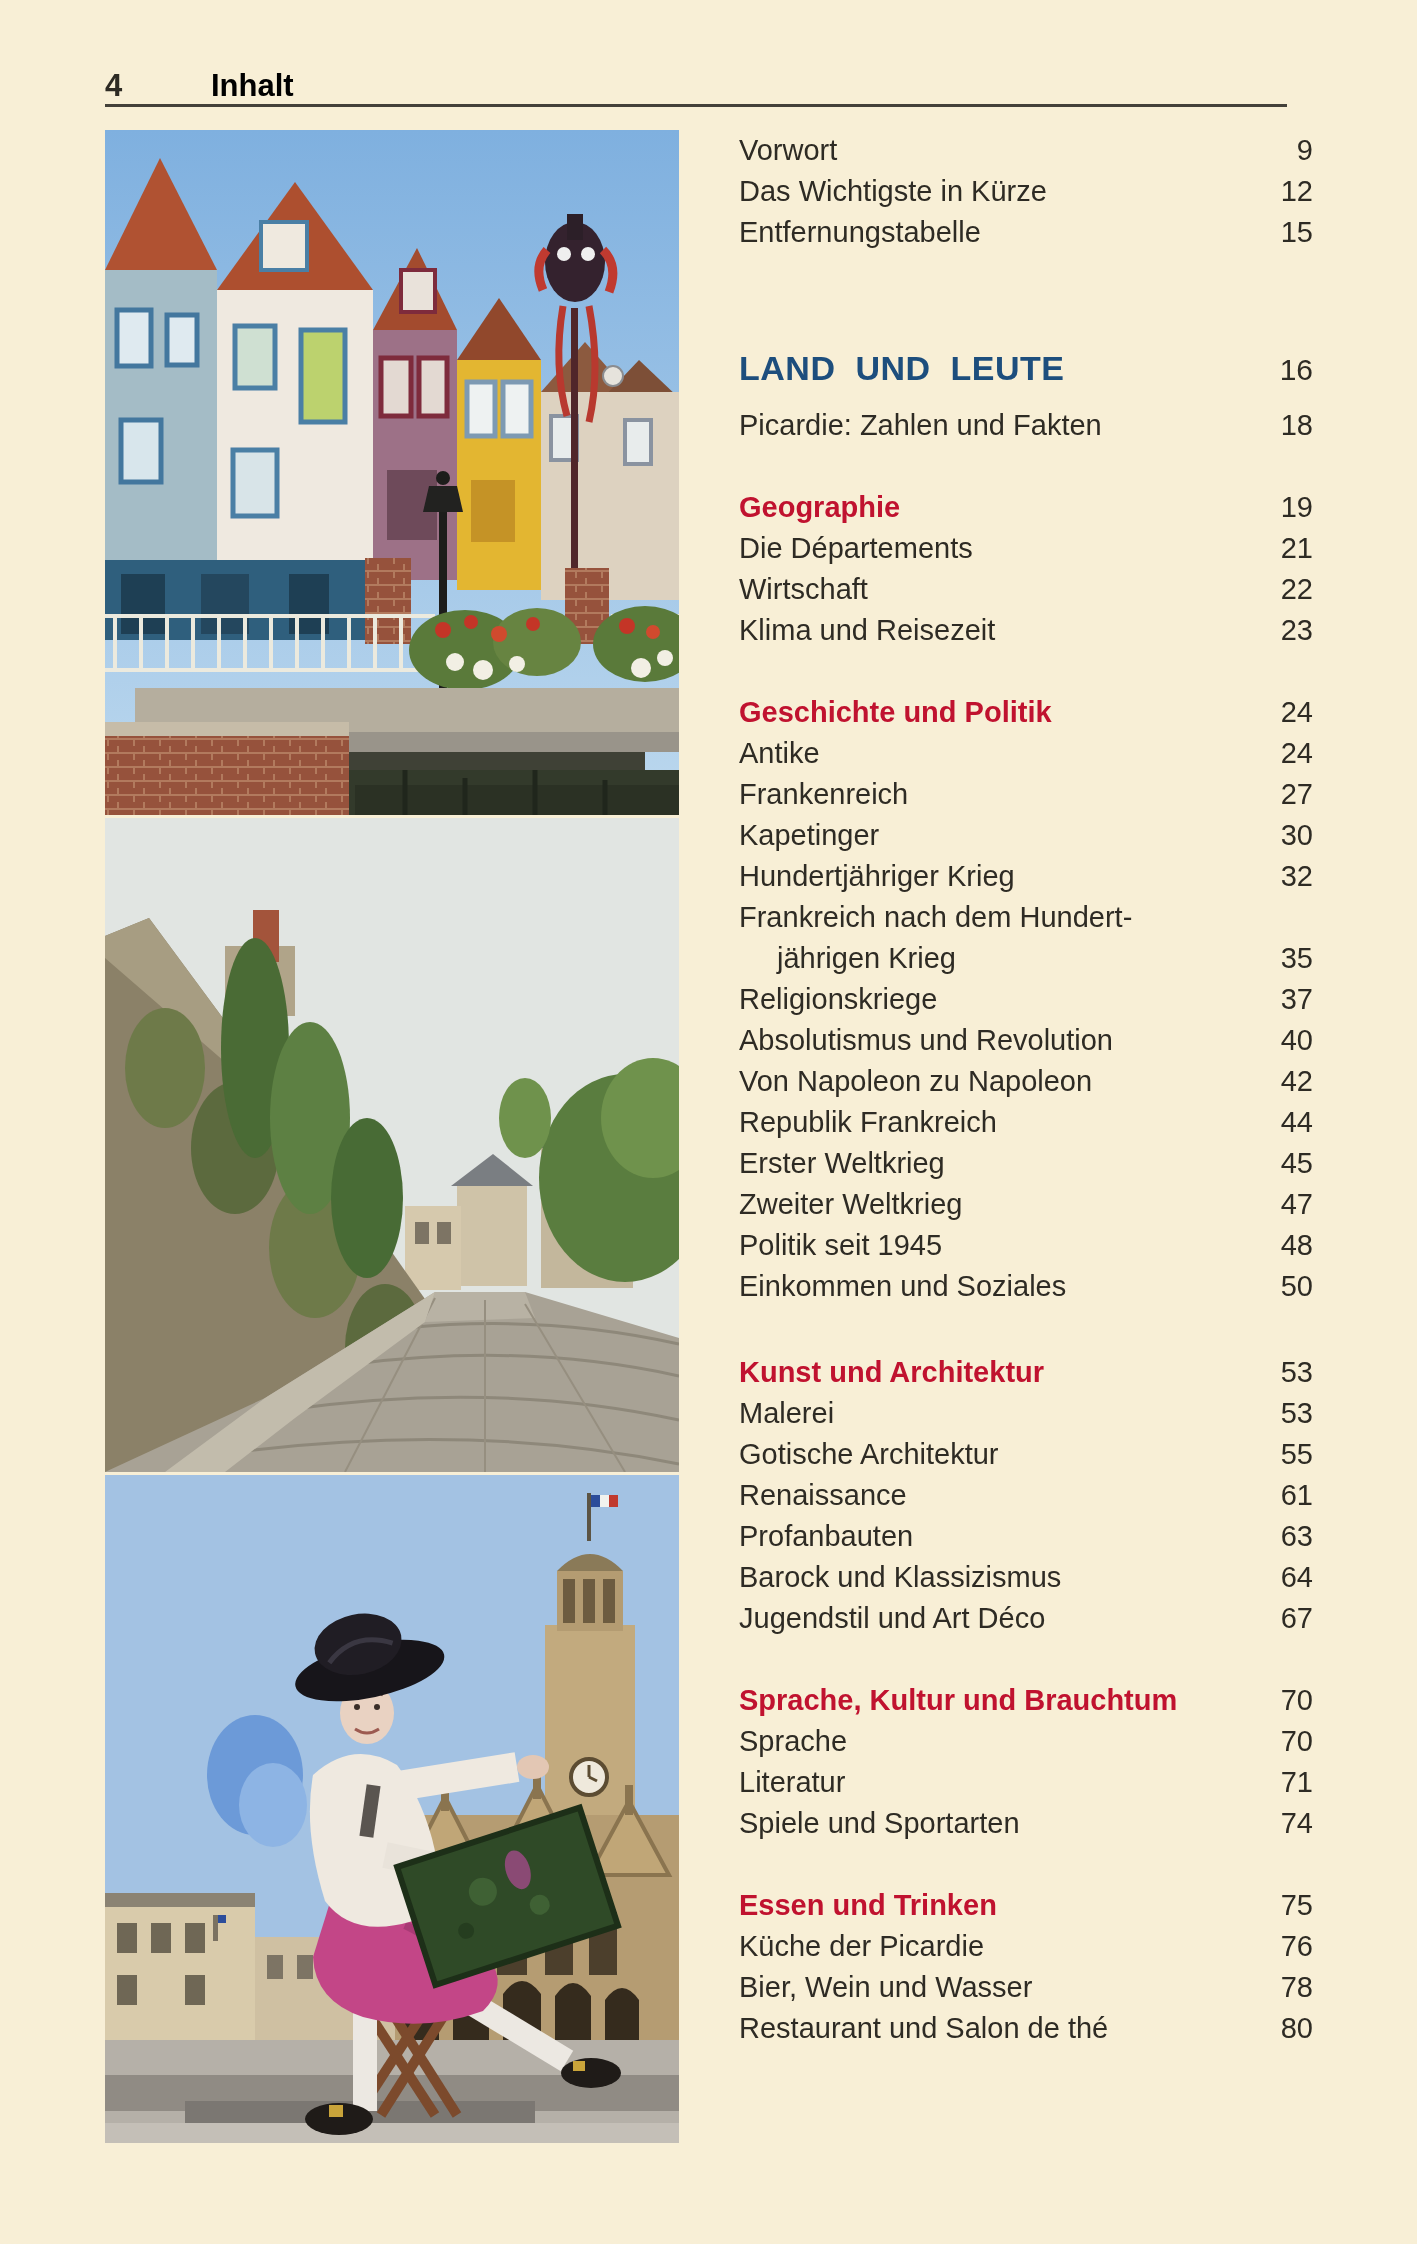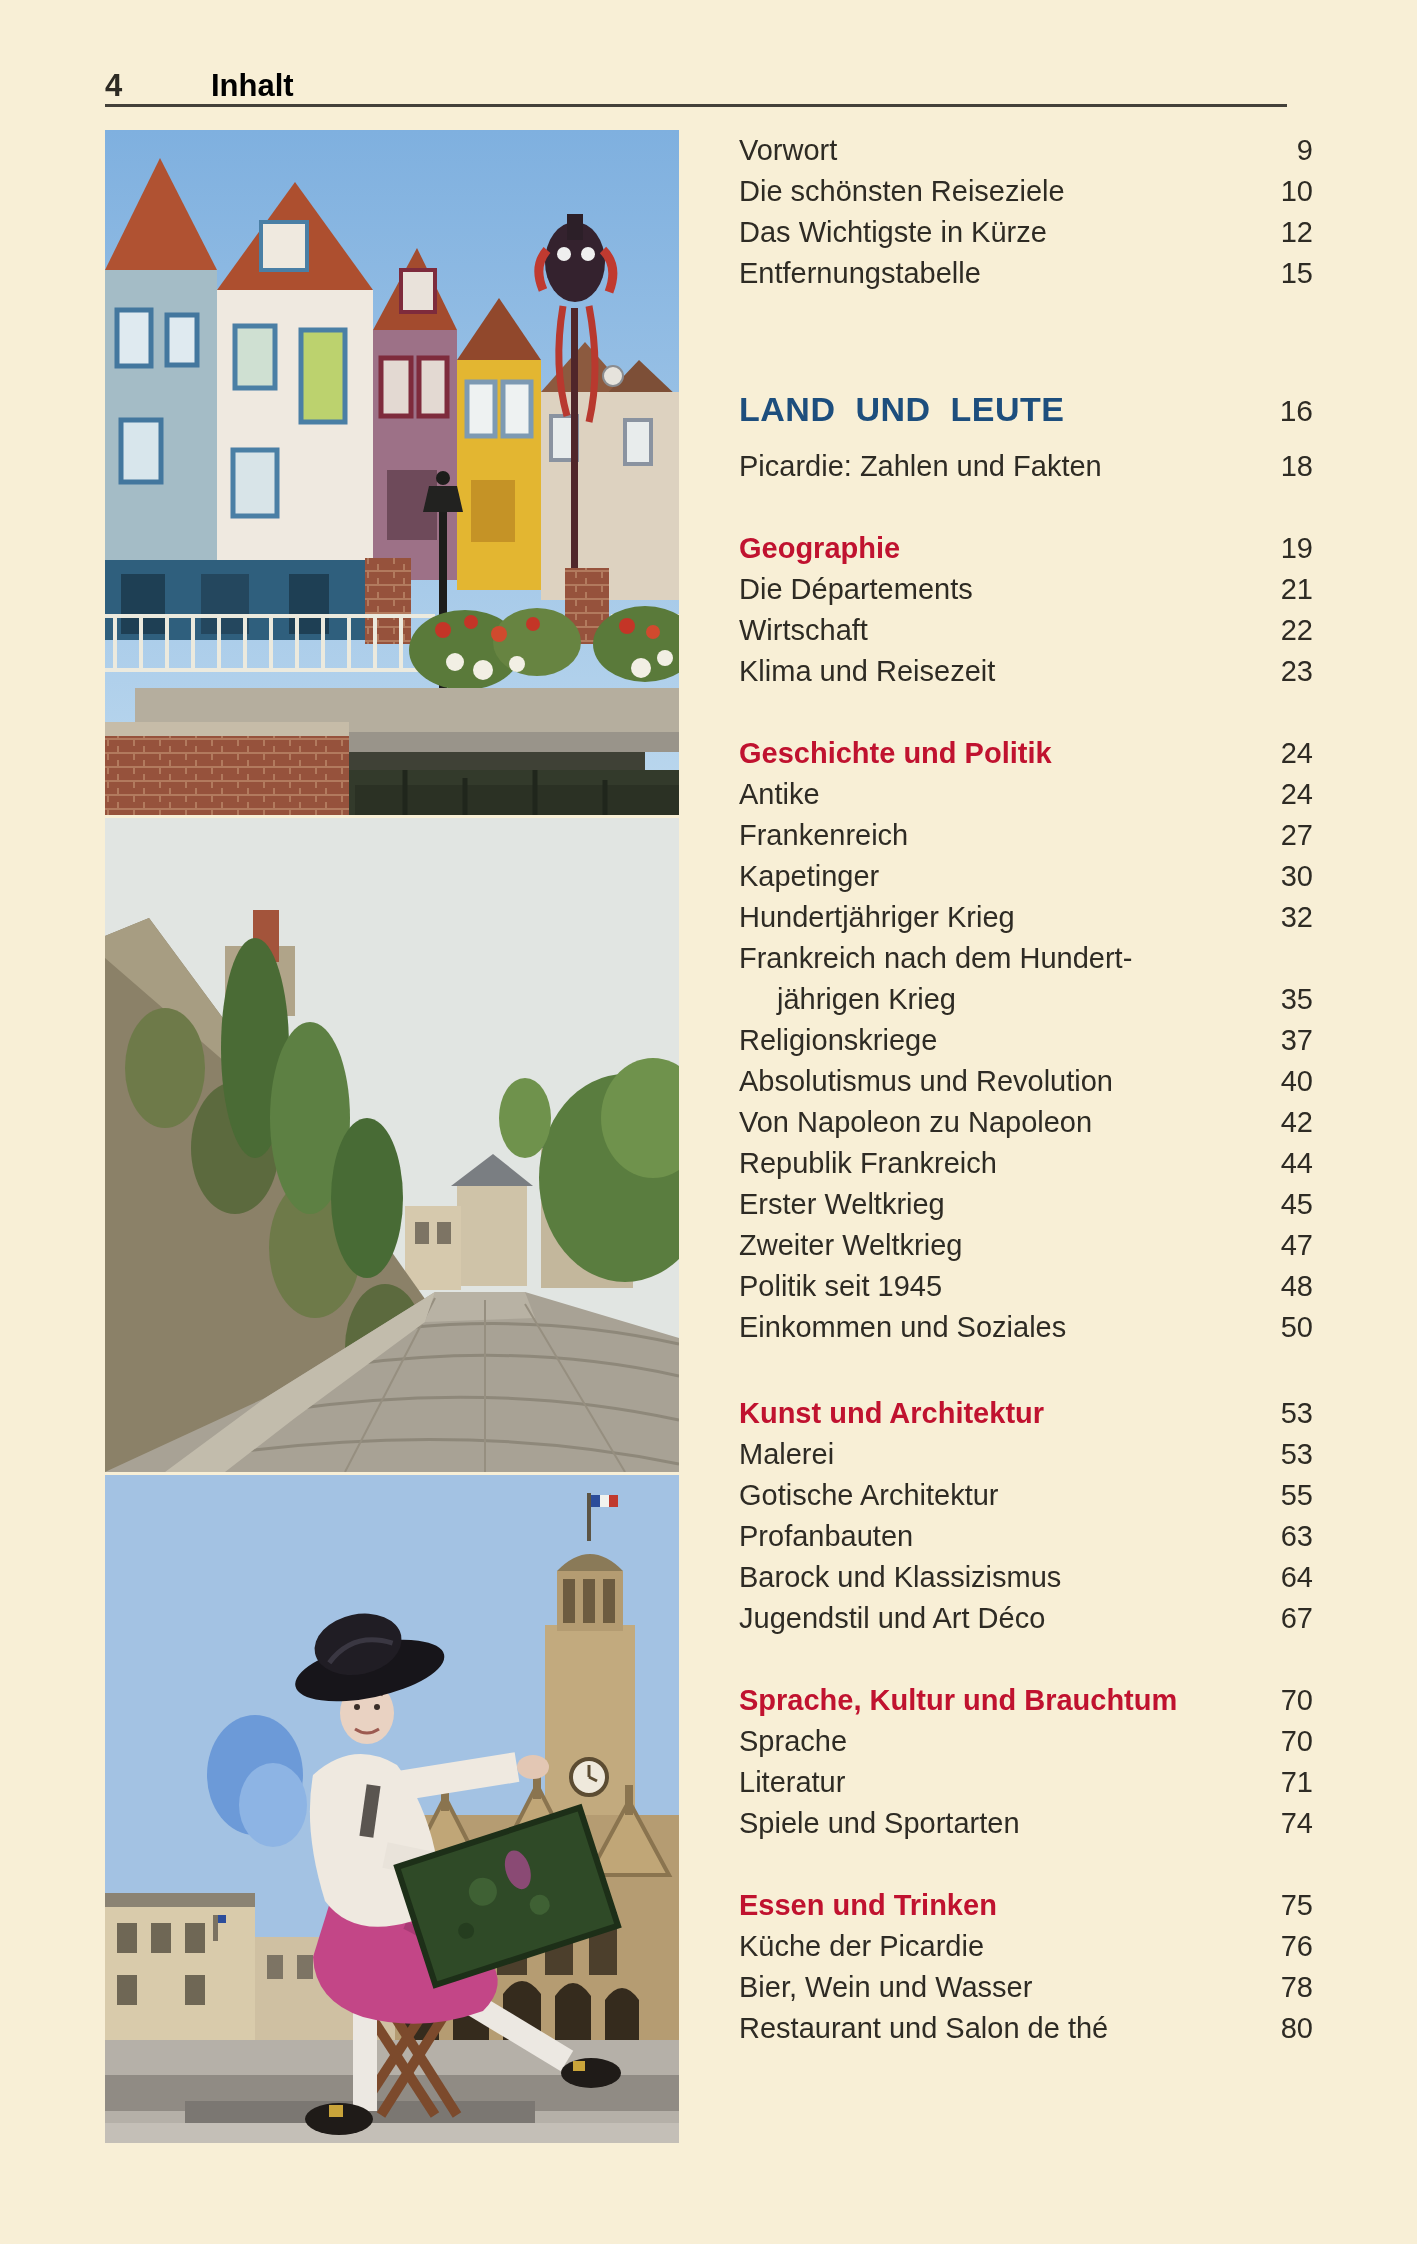--- a/index.html
+++ b/index.html
@@ -364,24 +364,20 @@
   </svg>
 
   <div id="toc">
 
     <div>
       <div class="row">
         <span class="lb">Vorwort</span>
         <span class="pg">9</span>
       </div>
       <div class="row">
-        <span class="lb">Die schönsten Reiseziele</span>
-        <span class="pg">10</span>
-      </div>
-      <div class="row">
         <span class="lb">Das Wichtigste in Kürze</span>
         <span class="pg">12</span>
       </div>
       <div class="row">
         <span class="lb">Entfernungstabelle</span>
         <span class="pg">15</span>
       </div>
     </div>
 
     <div id="part">
@@ -483,20 +479,24 @@
       </div>
       <div class="row">
         <span class="lb">Malerei</span>
         <span class="pg">53</span>
       </div>
       <div class="row">
         <span class="lb">Gotische Architektur</span>
         <span class="pg">55</span>
       </div>
       <div class="row">
+        <span class="lb">Renaissance</span>
+        <span class="pg">61</span>
+      </div>
+      <div class="row">
         <span class="lb">Profanbauten</span>
         <span class="pg">63</span>
       </div>
       <div class="row">
         <span class="lb">Barock und Klassizismus</span>
         <span class="pg">64</span>
       </div>
       <div class="row">
         <span class="lb">Jugendstil und Art Déco</span>
         <span class="pg">67</span>

